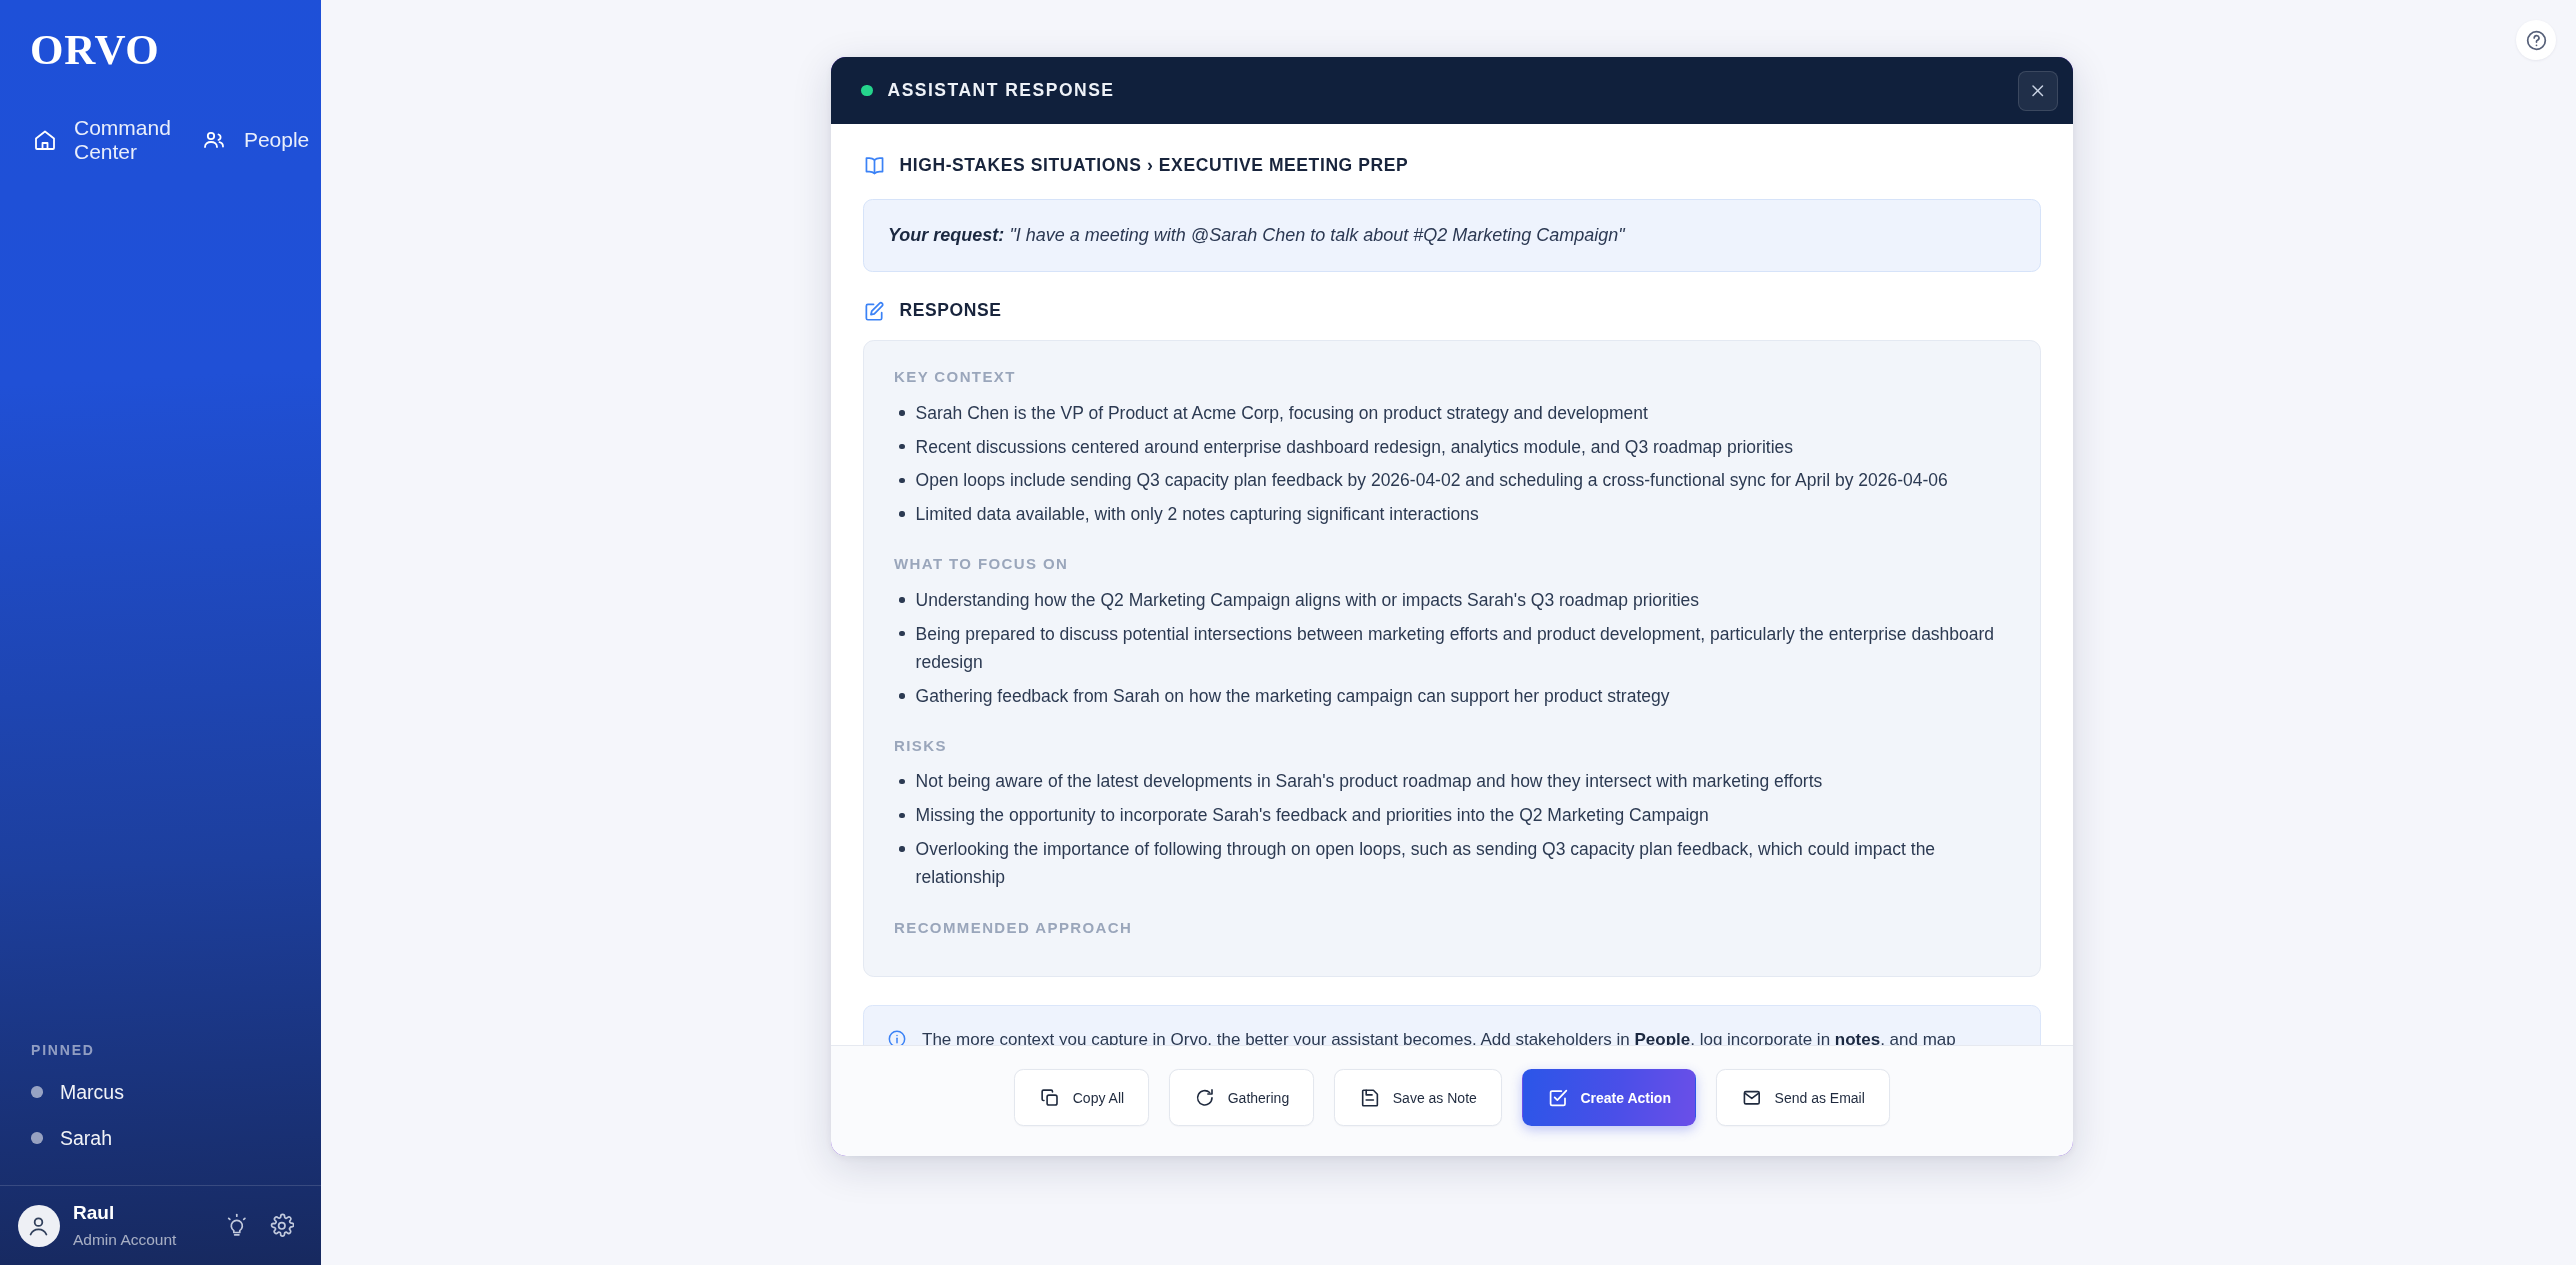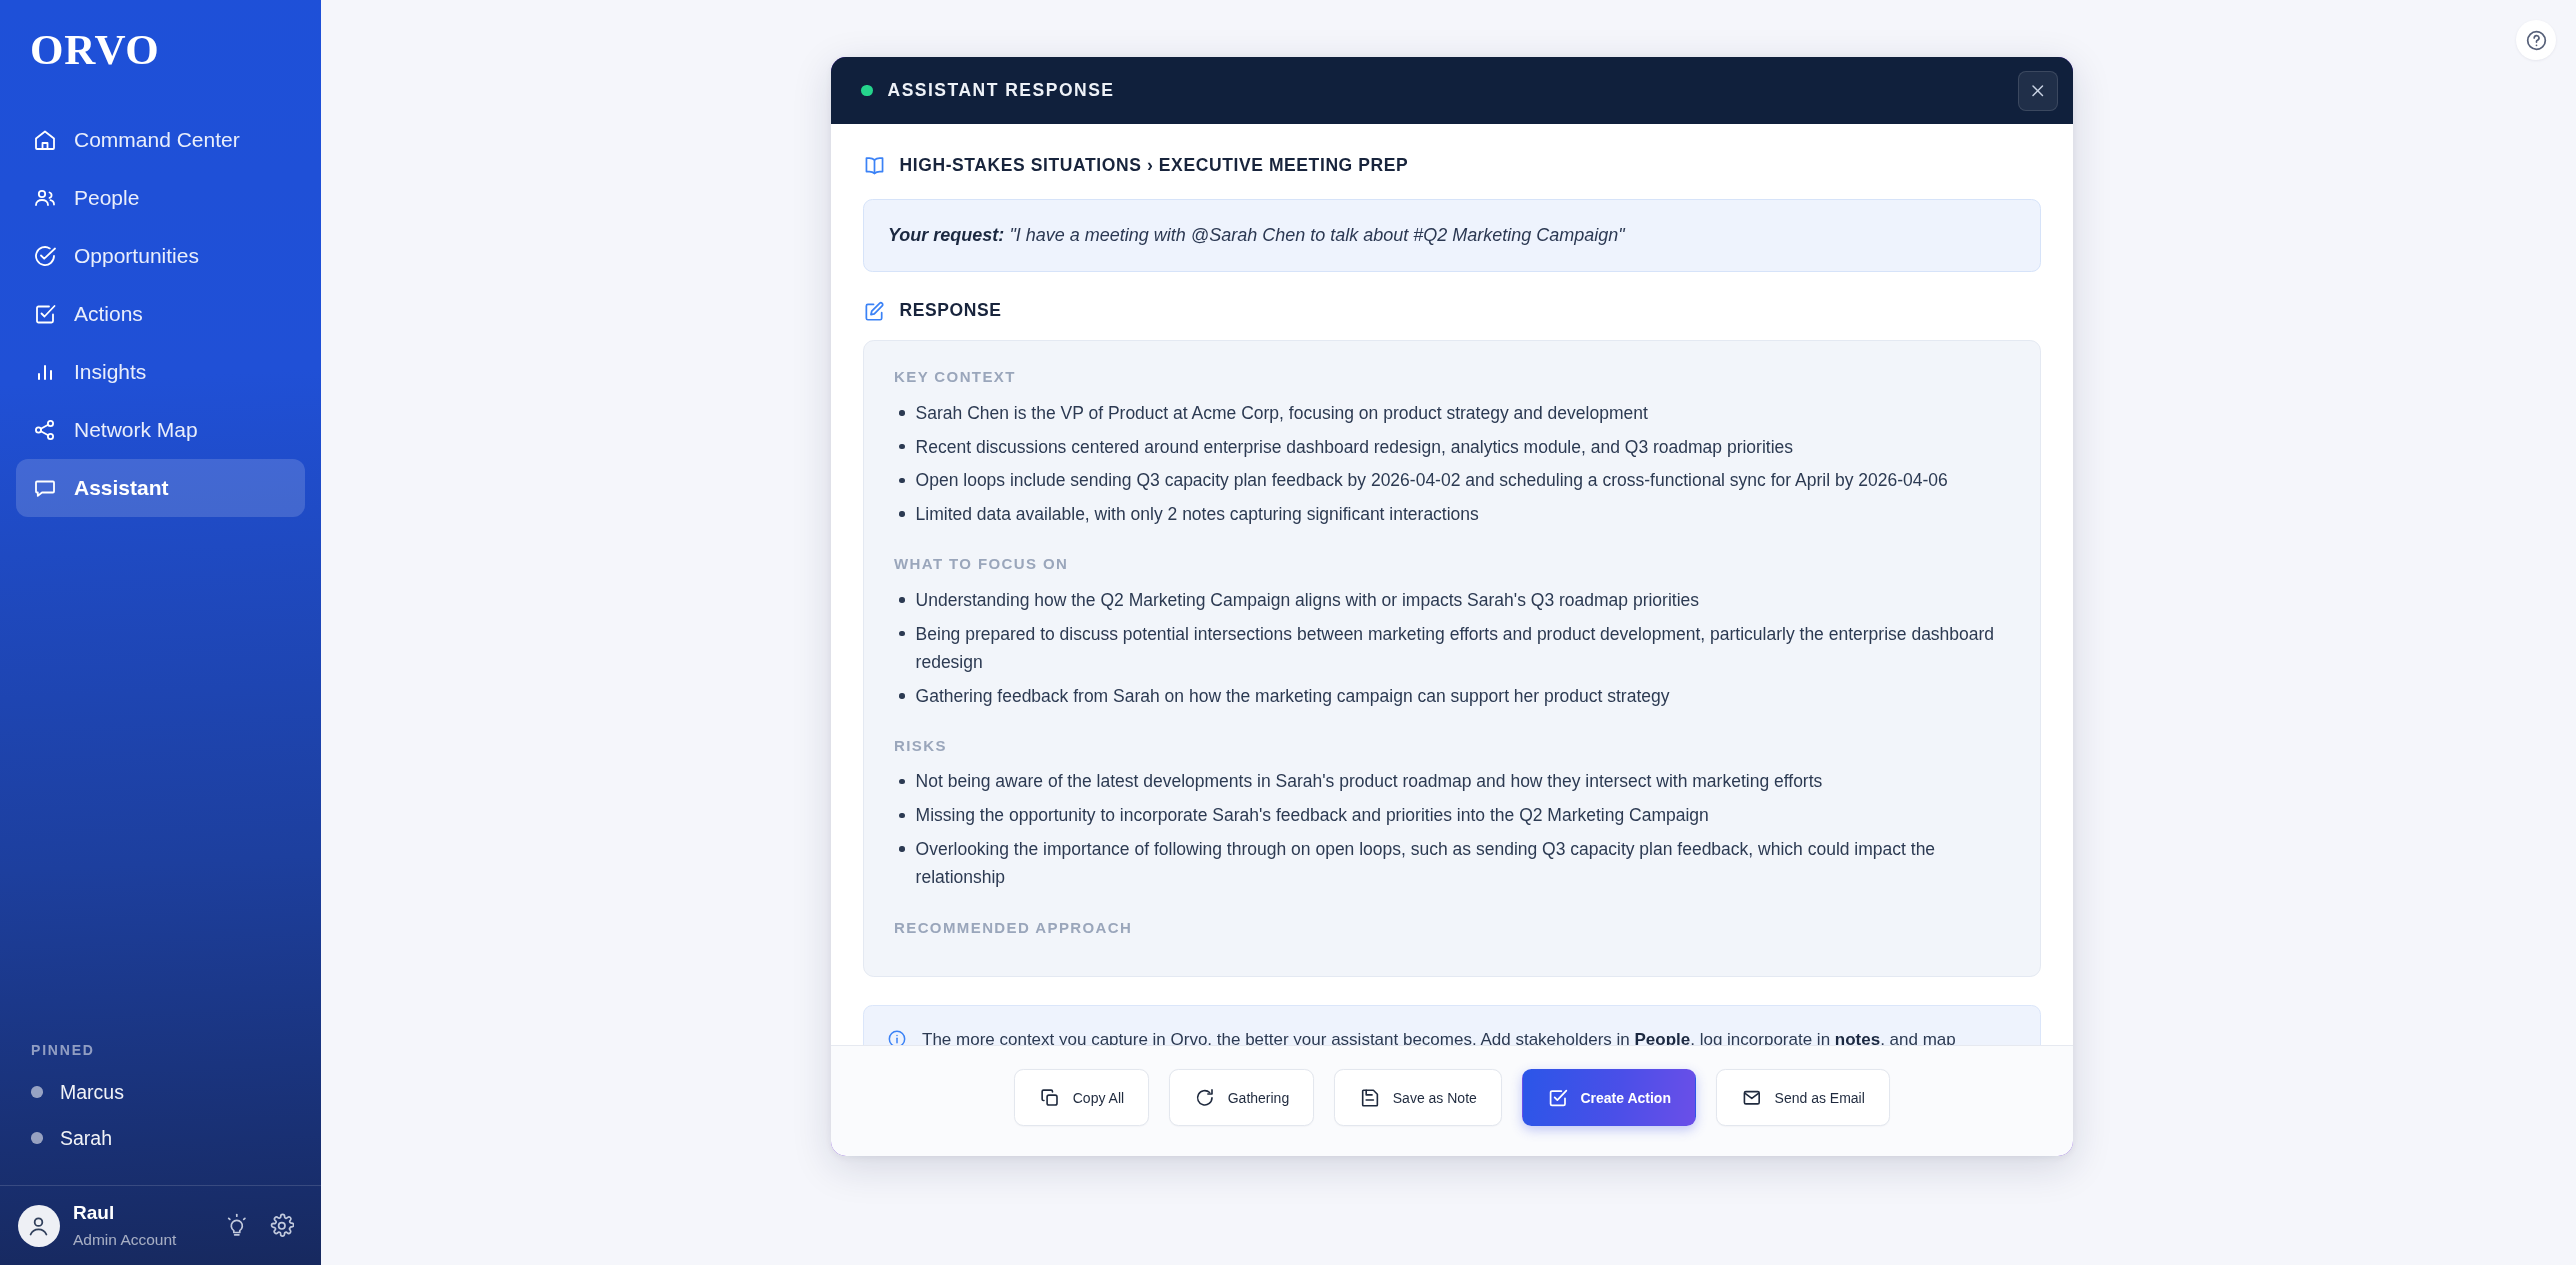--- a/index.html
+++ b/index.html
@@ -27,21 +27,21 @@
   }
   .brand {
     font-size: 43px;
     font-weight: 700;
     letter-spacing: 0.7px;
     color: #ffffff;
     padding: 28px 0 0 30px;
     line-height: 1;
     font-family: Liberation Serif, serif;
   }
-  .nav { margin-top: 40px; padding: 0 16px; display: flex; flex-direction: column; }
+  .nav { margin-top: 40px; padding: 0 16px; display: flex; flex-direction: row; }
   .nav-item {
     display: flex;
     align-items: center;
     gap: 16px;
     height: 58px;
     padding: 0 15px;
     border-radius: 12px;
     color: rgba(255,255,255,0.90);
     font-size: 21px;
     cursor: pointer;

